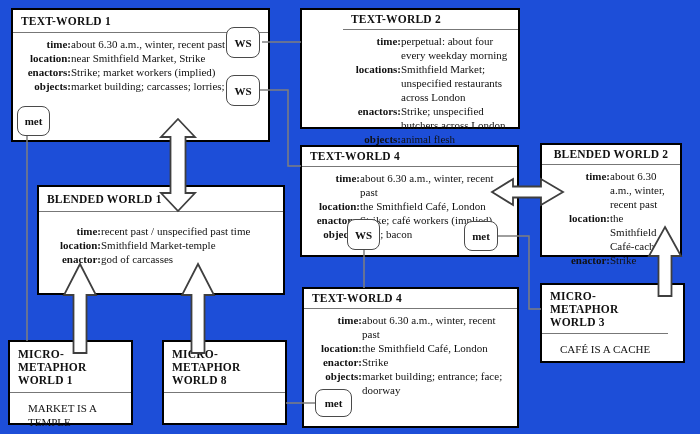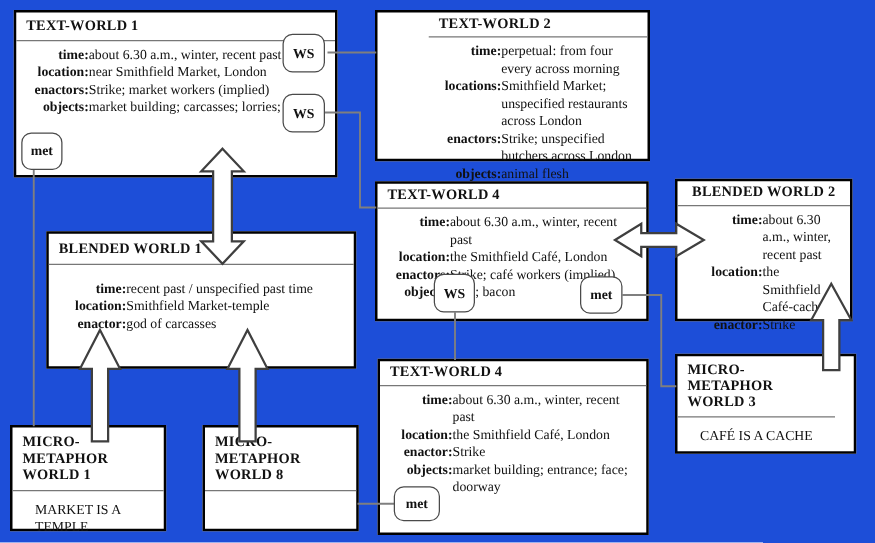--- a/index.html
+++ b/index.html
@@ -40,39 +40,39 @@
 
   <div class="wbox" style="left:11px;top:8px;width:259px;height:134px;">
     <div class="wtitle pad-md">TEXT-WORLD 1</div>
     <div class="wbody">
       <div class="frow">
           <span class="flabel">time:</span>
           <span class="fvalue">about 6.30 a.m., winter, recent past</span>
         </div>
       <div class="frow">
           <span class="flabel">location:</span>
-          <span class="fvalue">near Smithfield Market, London</span>
+          <span class="fvalue">near Smithfield Market, Strike</span>
         </div>
       <div class="frow">
           <span class="flabel">enactors:</span>
           <span class="fvalue">Strike; market workers (implied)</span>
         </div>
       <div class="frow">
           <span class="flabel">objects:</span>
           <span class="fvalue" style="max-width:190px;">market building; carcasses; lorries; griffin</span>
         </div>
     </div>
   </div>
 
   <div class="wbox" style="left:300px;top:8px;width:220px;height:121px;padding-left:41px;">
     <div class="wtitle">TEXT-WORLD 2</div>
     <div class="wbody">
       <div class="frow">
           <span class="flabel">time:</span>
-          <span class="fvalue" style="max-width:140px;">perpetual: from four every across morning</span>
+          <span class="fvalue" style="max-width:140px;">perpetual: about four every weekday morning</span>
         </div>
       <div class="frow">
           <span class="flabel">locations:</span>
           <span class="fvalue">Smithfield Market; unspecified restaurants across London</span>
         </div>
       <div class="frow">
           <span class="flabel">enactors:</span>
           <span class="fvalue">Strike; unspecified butchers across London</span>
         </div>
       <div class="frow">

